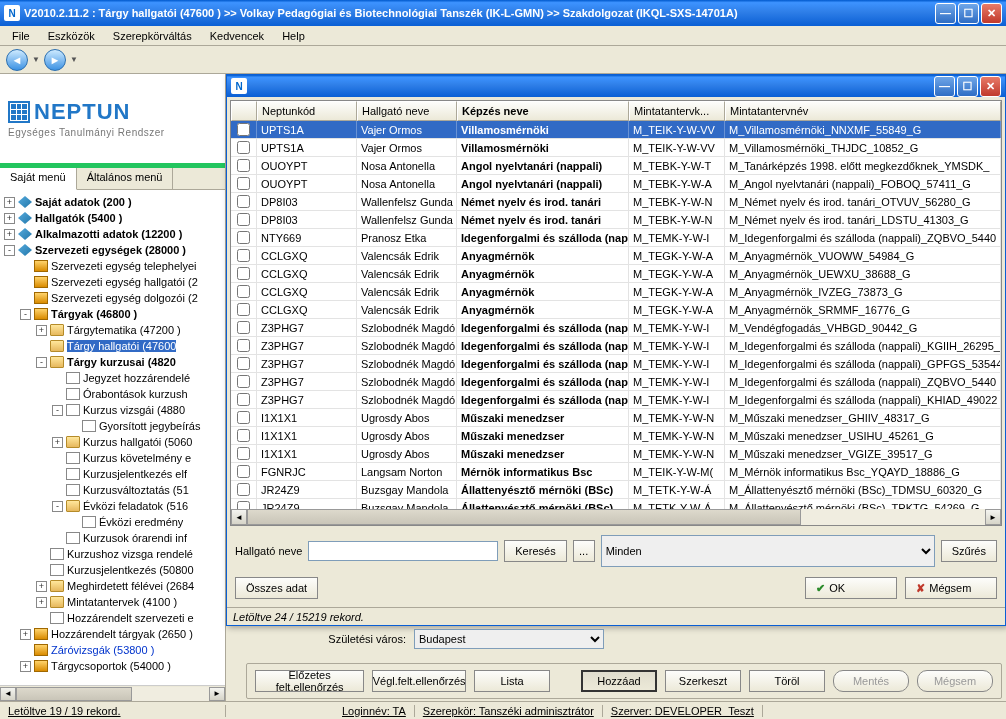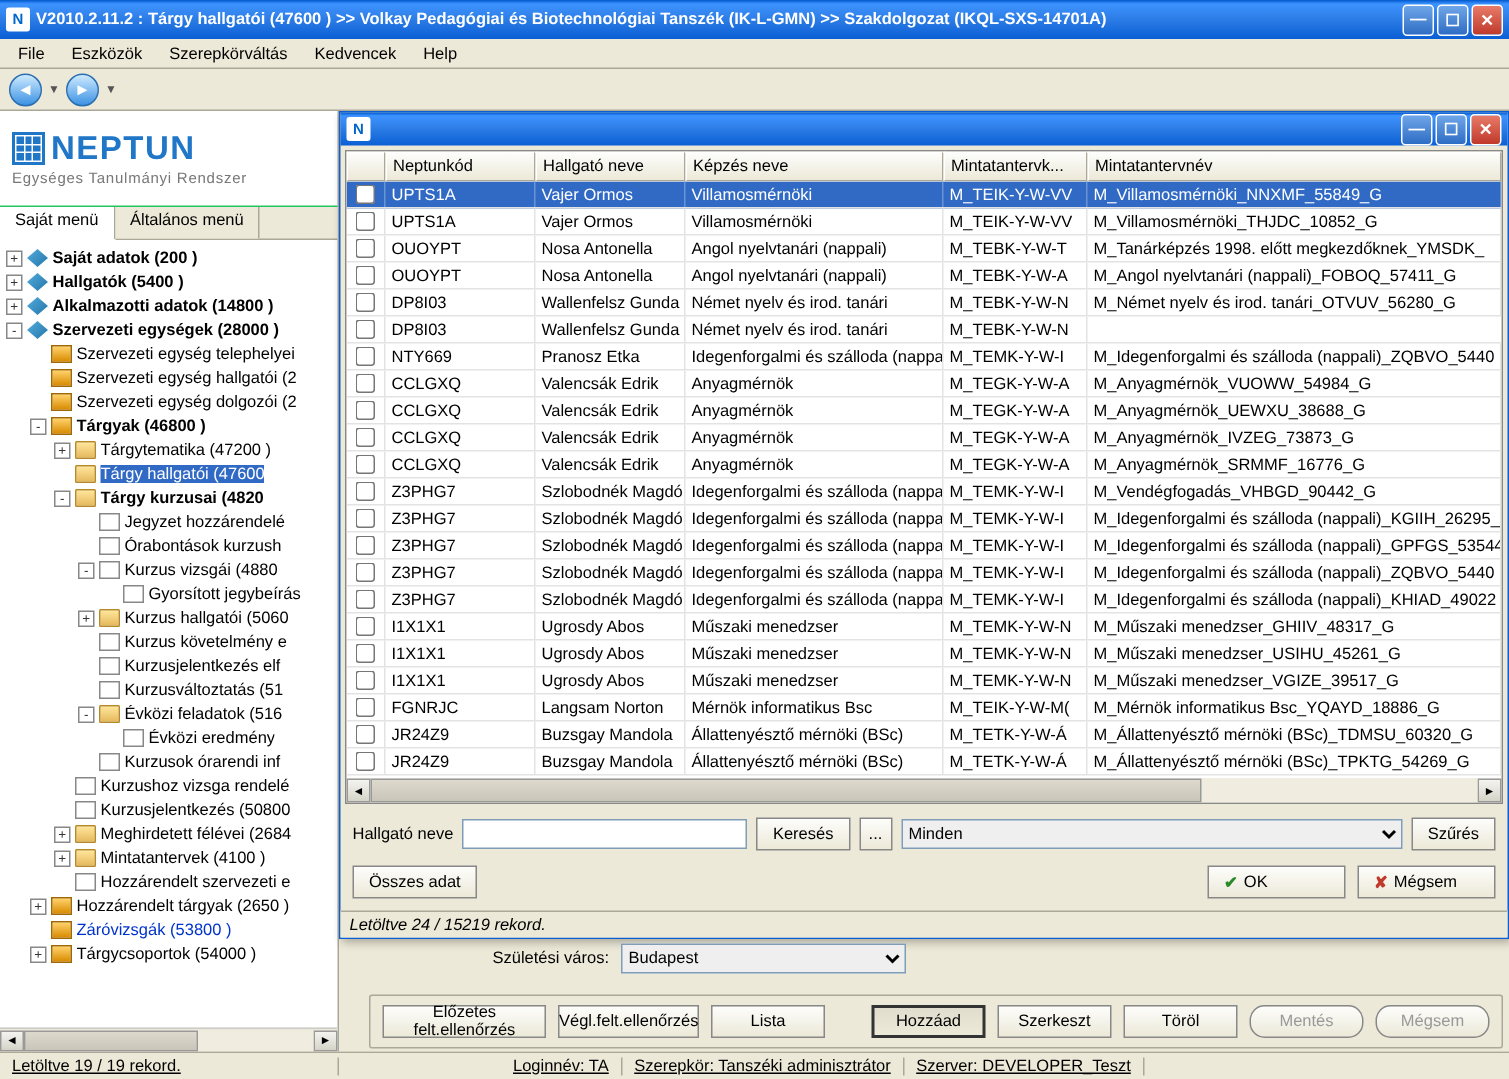--- a/index.html
+++ b/index.html
@@ -18,21 +18,21 @@
 .menubar span { padding: 2px 8px; cursor: pointer; }
 
 .toolbar1 { background: #ece9d8; height: 28px; display: flex; align-items: center; padding: 0 6px; border-bottom: 1px solid #aca899; gap: 4px; }
 .nav-btn { width: 22px; height: 22px; border-radius: 11px; background: linear-gradient(to bottom, #cdeaff, #3d92e3); border: 1px solid #2b6fb0; display: flex; align-items: center; justify-content: center; color: #fff; font-weight: bold; cursor: pointer; }
 .nav-dd { font-size: 8px; color: #555; cursor: pointer; }
 
 .content-row { flex: 1; display: flex; overflow: hidden; }
 
 
 .left-panel { width: 226px; display: flex; flex-direction: column; border-right: 1px solid #aca899; background: #fff; }
-.logo-area { padding: 12px 8px; border-bottom: 1px solid #22c55e; }
+.logo-area { padding: 25px 8px; border-bottom: 5px solid #22c55e; }
 .logo-main { display: flex; align-items: center; gap: 4px; }
 .logo-sq { width: 22px; height: 22px; background: #fff; border: 2px solid #2177c7; display: grid; grid-template-columns: repeat(3,1fr); grid-template-rows: repeat(3,1fr); gap: 1px; padding: 1px; }
 .logo-sq i { background: #2177c7; }
 .logo-text { font-size: 22px; font-weight: bold; color: #2177c7; letter-spacing: 1px; }
 .logo-sub { font-size: 10px; color: #777; letter-spacing: 0.5px; margin-top: 2px; }
 
 .tab-strip { display: flex; height: 22px; background: #ece9d8; border-bottom: 1px solid #aca899; }
 .tab { padding: 3px 10px; border-right: 1px solid #aca899; background: #ece9d8; cursor: pointer; }
 .tab.active { background: #fff; border-bottom: 1px solid #fff; margin-bottom: -1px; }
 
@@ -64,39 +64,39 @@
 
 .dialog { position: absolute; left: 0; top: 0; width: 780px; height: 552px; border: 1px solid #0a5fd4; background: #ece9d8; display: flex; flex-direction: column; box-shadow: 2px 2px 6px rgba(0,0,0,.3); }
 .dialog .titlebar { height: 22px; }
 
 .grid-wrap { flex: 1; overflow: hidden; display: flex; flex-direction: column; margin: 3px; border: 1px solid #888; }
 .grid-head { display: flex; background: #ece9d8; }
 .gh { border: 1px solid #fff; border-right-color: #aca899; border-bottom-color: #aca899; background: linear-gradient(#fdfdfb,#ece9d8); height: 20px; display: flex; align-items: center; padding: 0 4px; overflow: hidden; white-space: nowrap; }
 .col-chk { width: 26px; flex-shrink:0; justify-content: center; }
 .col-a { width: 100px; flex-shrink:0; }
 .col-b { width: 100px; flex-shrink:0; }
-.col-c { width: 172px; flex-shrink:0; }
+.col-c { width: 172px; flex-shrink:0;font-weight:bold; }
 .col-d { width: 96px; flex-shrink:0; }
 .col-e { flex: 1; }
 
 .grid-body { flex: 1; overflow-y: auto; overflow-x: hidden; background: #fff; }
 .grow { display: flex; height: 18px; align-items: center; border-bottom: 1px solid #e3e3e3; }
 .grow.sel { background: #316ac5; color: #fff; }
 .grow.sel input[type=checkbox] { accent-color: #fff; }
 .gc { padding: 0 4px; overflow: hidden; white-space: nowrap; text-overflow: ellipsis; border-right: 1px solid #e3e3e3; height: 100%; display: flex; align-items: center; }
 .grow.sel .gc { border-right-color: #6a93d4; }
 
 .grid-hscroll { height: 16px; background: #ece9d8; display: flex; }
 .grid-hscroll .sbtn { width: 16px; height: 16px; background: linear-gradient(#f4f4f0,#d6d4c8); border: 1px solid #999; display: flex; align-items: center; justify-content: center; font-size: 8px; }
 .grid-hscroll .track { flex: 1; background: #f0ede0; position: relative; }
 .grid-hscroll .thumb { position: absolute; left: 0; width: 75%; height: 100%; background: linear-gradient(#ddd9cc,#c9c5b8); border: 1px solid #999; }
 
 .filter-row { display: flex; align-items: center; gap: 6px; padding: 6px 8px; }
 .filter-row input[type=text] { height: 20px; border: 1px solid #7f9db9; padding: 0 3px; }
-.filter-row select { height: 20px; border: 1px solid #7f9db9; }
+.filter-row select { height: 32px; border: 1px solid #7f9db9; }
 .btn { height: 22px; background: linear-gradient(#fdfdfb,#ece9d8); border: 1px solid #888; padding: 0 10px; cursor: pointer; display: inline-flex; align-items: center; gap: 4px; }
 .dotbtn { width: 22px; padding: 0; justify-content: center; }
 
 .action-row { display: flex; align-items: center; padding: 4px 8px 8px; gap: 8px; }
 .action-row .spacer-flex { flex: 1; }
 .ok-ico { color: #2a8a2a; font-weight: bold; }
 .x-ico { color: #c0392b; font-weight: bold; }
 
 .dlg-status { height: 18px; border-top: 1px solid #aca899; display: flex; align-items: center; padding: 0 6px; background: #ece9d8; font-style: italic; }
 
@@ -174,21 +174,21 @@
           <div class="tree-node">
             <span class="spacer" style="width: 2px;"></span>
             <span class="expander">+</span>
             <span class="node-ico ico-diamond"></span>
             <span class="tree-lbl bold">Hallgatók (5400  )</span>
           </div>
           <div class="tree-node">
             <span class="spacer" style="width: 2px;"></span>
             <span class="expander">+</span>
             <span class="node-ico ico-diamond"></span>
-            <span class="tree-lbl bold">Alkalmazotti adatok (14800  )</span>
+            <span class="tree-lbl bold">Alkalmazotti adatok (12200  )</span>
           </div>
           <div class="tree-node">
             <span class="spacer" style="width: 2px;"></span>
             <span class="expander">-</span>
             <span class="node-ico ico-diamond"></span>
             <span class="tree-lbl bold">Szervezeti egységek (28000  )</span>
           </div>
           <div class="tree-node">
             <span class="spacer" style="width: 18px;"></span>
             <span style="width: 14px; display: inline-block; flex-shrink: 0;"></span>
@@ -429,20 +429,21 @@
                 <div class="gc col-e">M_Német nyelv és irod. tanári_OTVUV_56280_G</div>
               </div>
               <div class="grow">
                 <div class="gc col-chk">
                   <input type="checkbox" style="">
                 </div>
                 <div class="gc col-a">DP8I03</div>
                 <div class="gc col-b">Wallenfelsz Gunda</div>
                 <div class="gc col-c">Német nyelv és irod. tanári</div>
                 <div class="gc col-d">M_TEBK-Y-W-N</div>
+                <div class="gc col-e">M_Német nyelv és irod. tanári_LDSTU_41303_G</div>
               </div>
               <div class="grow">
                 <div class="gc col-chk">
                   <input type="checkbox" style="">
                 </div>
                 <div class="gc col-a">NTY669</div>
                 <div class="gc col-b">Pranosz Etka</div>
                 <div class="gc col-c">Idegenforgalmi és szálloda (nappali)</div>
                 <div class="gc col-d">M_TEMK-Y-W-I</div>
                 <div class="gc col-e">M_Idegenforgalmi és szálloda (nappali)_ZQBVO_5440</div>

